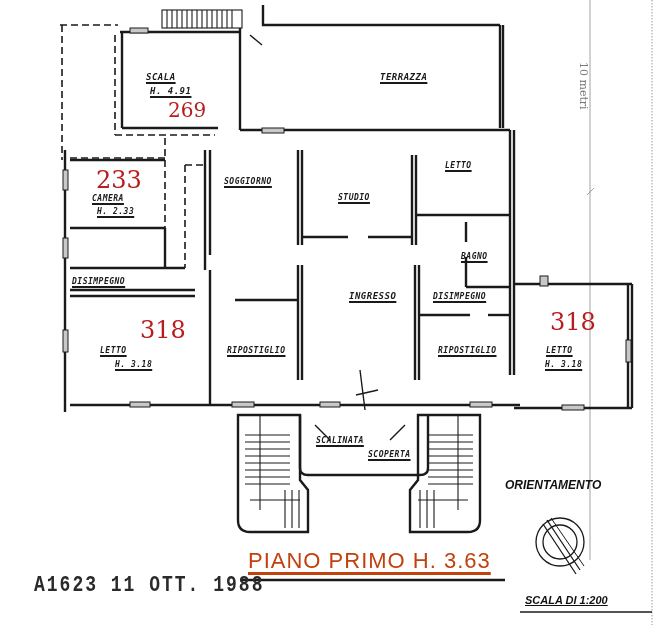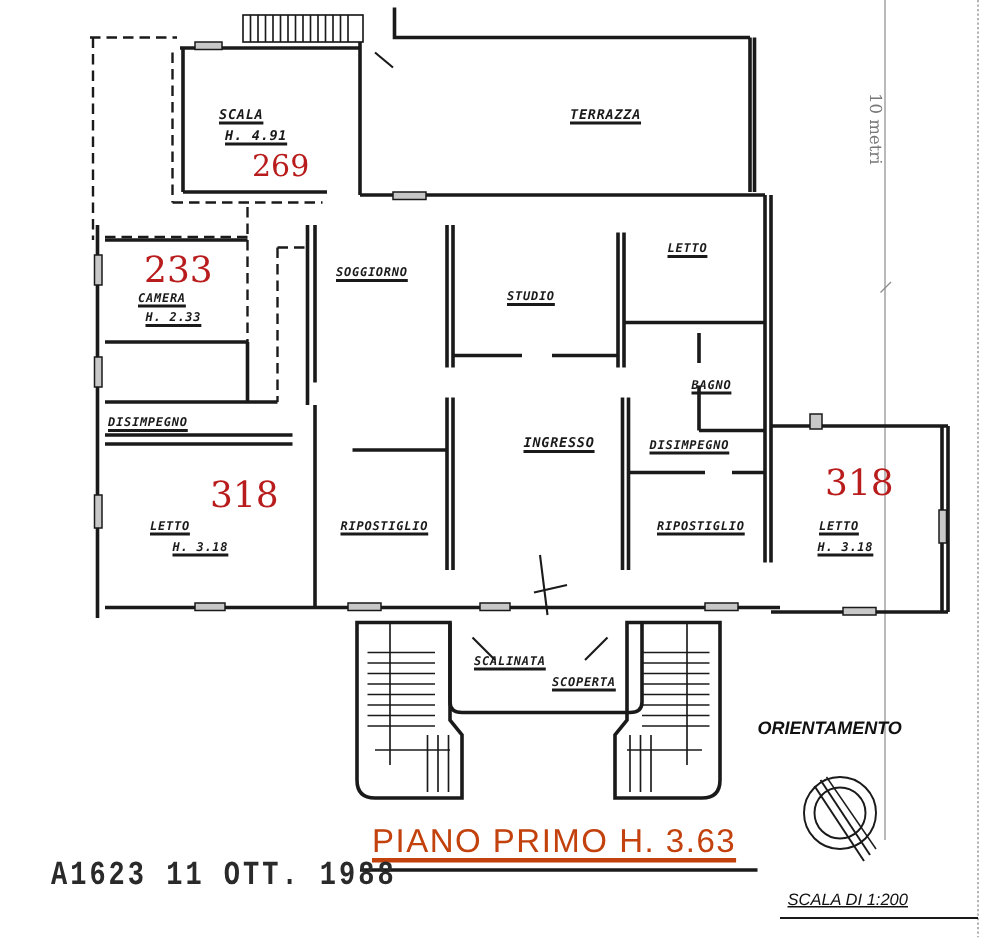--- a/index.html
+++ b/index.html
@@ -12,21 +12,21 @@
   .guide-dot { stroke: #9a9a9a; stroke-width: 1; fill: none; stroke-dasharray: 1.5 1.5; }
   .stair { stroke: #1a1a1a; stroke-width: 1.1; fill: none; }
   .window { stroke: #1a1a1a; stroke-width: 1; fill: #c8c8c8; }
   .lbl { position: absolute; font-family: "DejaVu Sans Mono", monospace; font-style: italic; font-weight: bold; color: #1a1a1a; white-space: nowrap; text-decoration: underline; text-decoration-thickness: 2px; text-underline-offset: 2px; letter-spacing: 0.5px; }
   .lbl.small { font-size: 8px; }
   .lbl.med { font-size: 9px; }
   .num { position: absolute; font-family: "DejaVu Serif", serif; color: #b91c1c; font-size: 24px; white-space: nowrap; }
   .title { position: absolute; left: 248px; top: 548px; font-family: Liberation Sans, sans-serif; font-size: 22px; letter-spacing: 1px; color: #c2410c; text-decoration: underline; text-decoration-thickness: 3px; text-underline-offset: 4px; }
   .stamp { position: absolute; left: 34px; top: 572px; font-family: "Liberation Mono", monospace; font-weight: bold; font-size: 18px; color: #2a2a2a; letter-spacing: 2px; transform: scaleY(1.25); transform-origin: left top; }
   .orient { position: absolute; left: 505px; top: 478px; font-family: "Liberation Sans", sans-serif; font-weight: bold; font-style: italic; font-size: 12px; color: #111; }
-  .scale { position: absolute; left: 525px; top: 594px; font-family: "Liberation Sans", sans-serif; font-weight: normal; font-style: italic; font-size: 11px; color: #111; text-decoration: underline; }
+  .scale { position: absolute; left: 525px; top: 594px; font-family: "Liberation Sans", sans-serif; font-weight: bold; font-style: italic; font-size: 11px; color: #111; text-decoration: underline; }
   .metri { position: absolute; left: 590px; top: 62px; font-family: "DejaVu Serif", serif; font-size: 11px; color: #777; transform: rotate(90deg); transform-origin: left top; white-space: nowrap; }
 </style>
 </head>
 <body>
 
 <svg id="plan" viewBox="0 0 659 625" xmlns="http://www.w3.org/2000/svg">
 
   <line class="guide" x1="590" y1="0" x2="590" y2="560"></line>
   <line class="guide-dot" x1="652" y1="0" x2="652" y2="625"></line>
   <line class="guide" x1="587" y1="195" x2="594" y2="188"></line>

